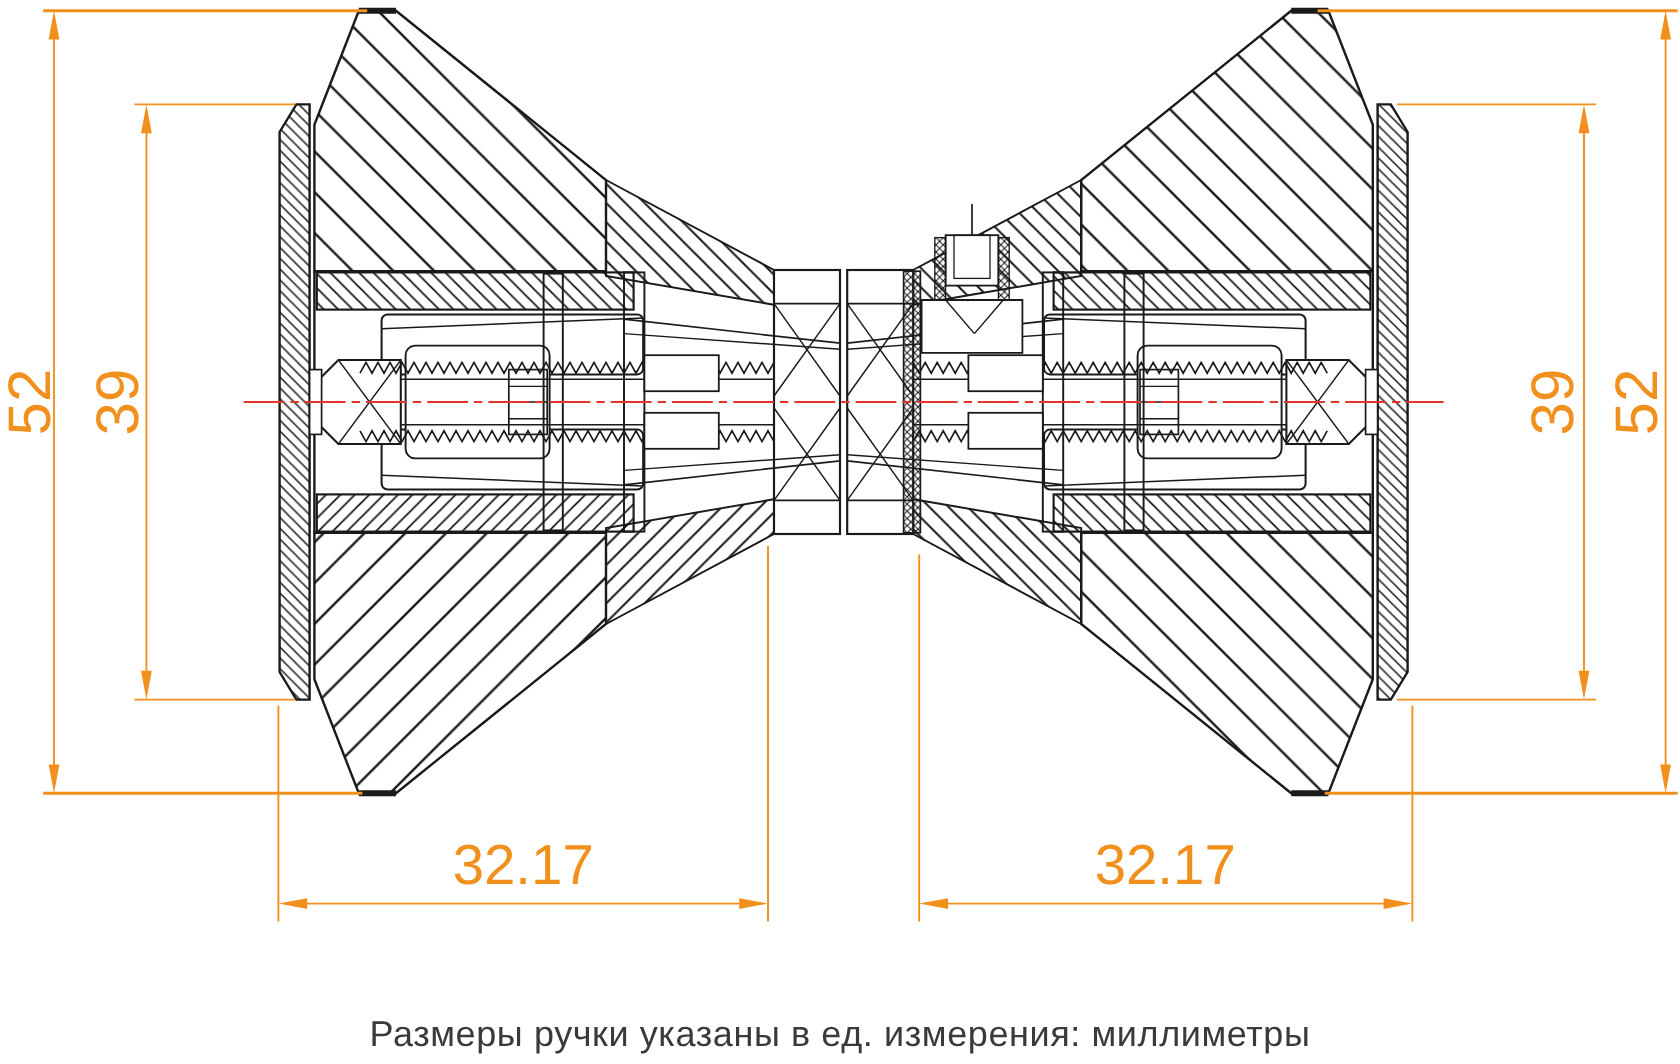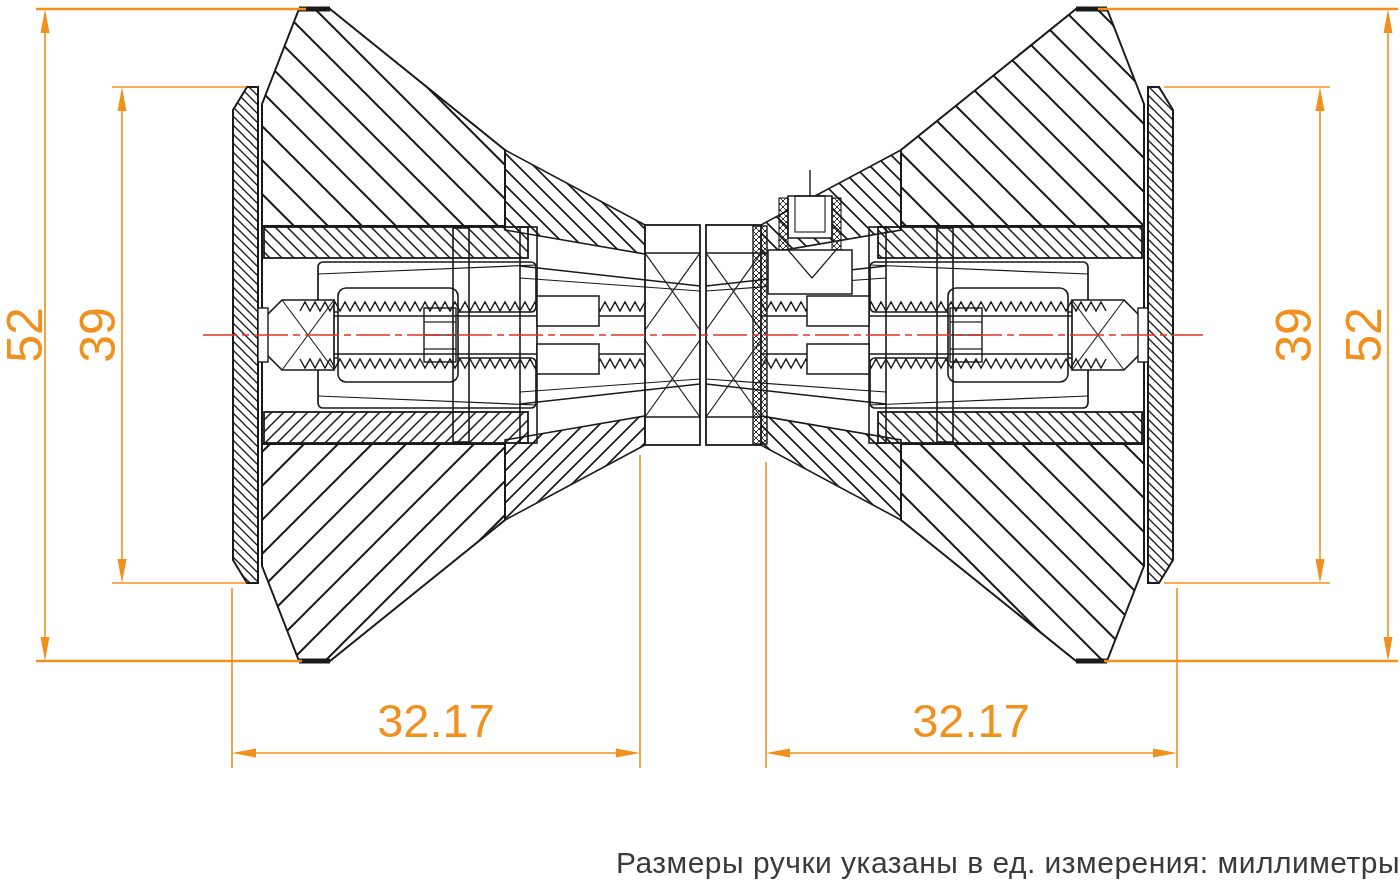--- a/index.html
+++ b/index.html
@@ -1,18 +1,18 @@
 <!DOCTYPE html>
 <html><head>
 <meta charset="utf-8">
 <style>
   html,body{margin:0;padding:0;background:#ffffff;width:1400px;height:887px;overflow:hidden;}
   .canvas{position:relative;width:1400px;height:887px;background:#fff;font-family:"Liberation Sans",sans-serif;}
   svg{position:absolute;left:0;top:0;display:block;}
-  .caption{position:absolute;left:0;top:846px;width:1400px;text-align:right;
+  .caption{position:absolute;left:0;top:846px;width:1400px;text-align:center;
            font-size:30px;letter-spacing:.5px;color:#3a3a3a;font-family:"Liberation Sans",sans-serif;}
   text.dim{font-family:"Liberation Sans",sans-serif;font-size:50px;fill:#F2901E;}
   text.dimh{font-family:"Liberation Sans",sans-serif;font-size:47px;fill:#F2901E;}
 </style>
 </head>
 <body>
 
 <div class="canvas">
 <svg width="1400" height="830" viewBox="0 0 1400 830">
   <defs>

